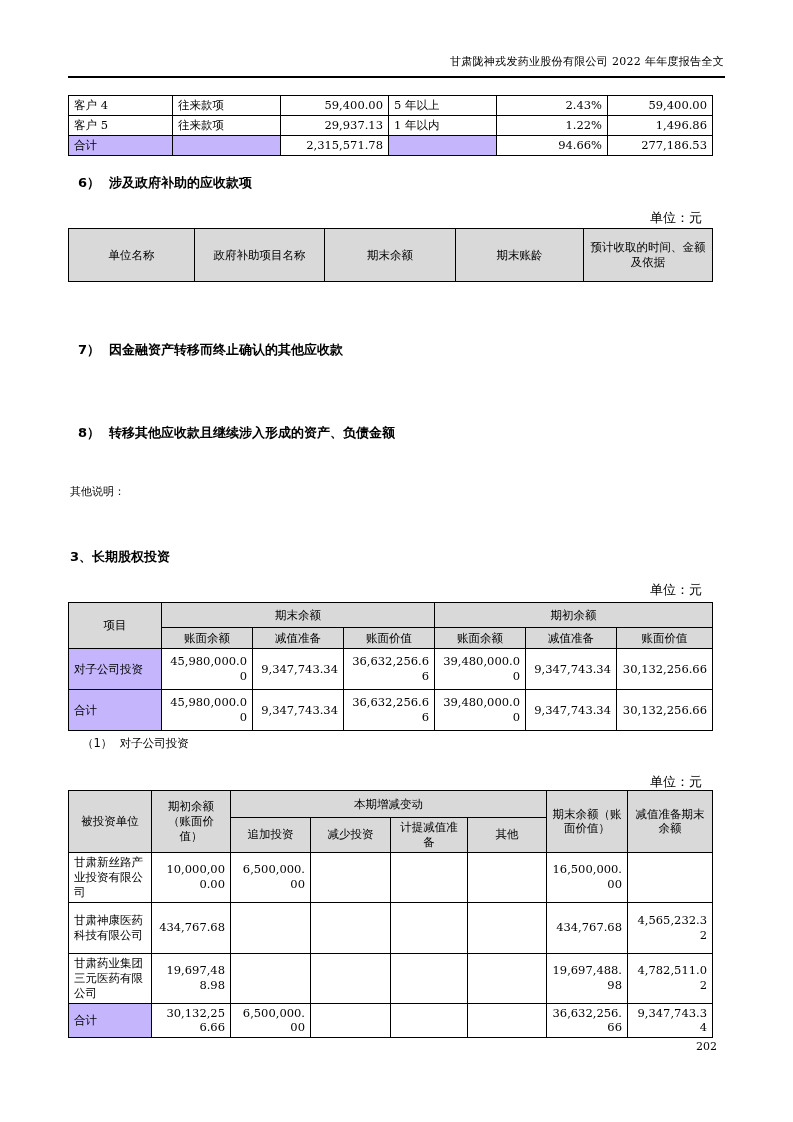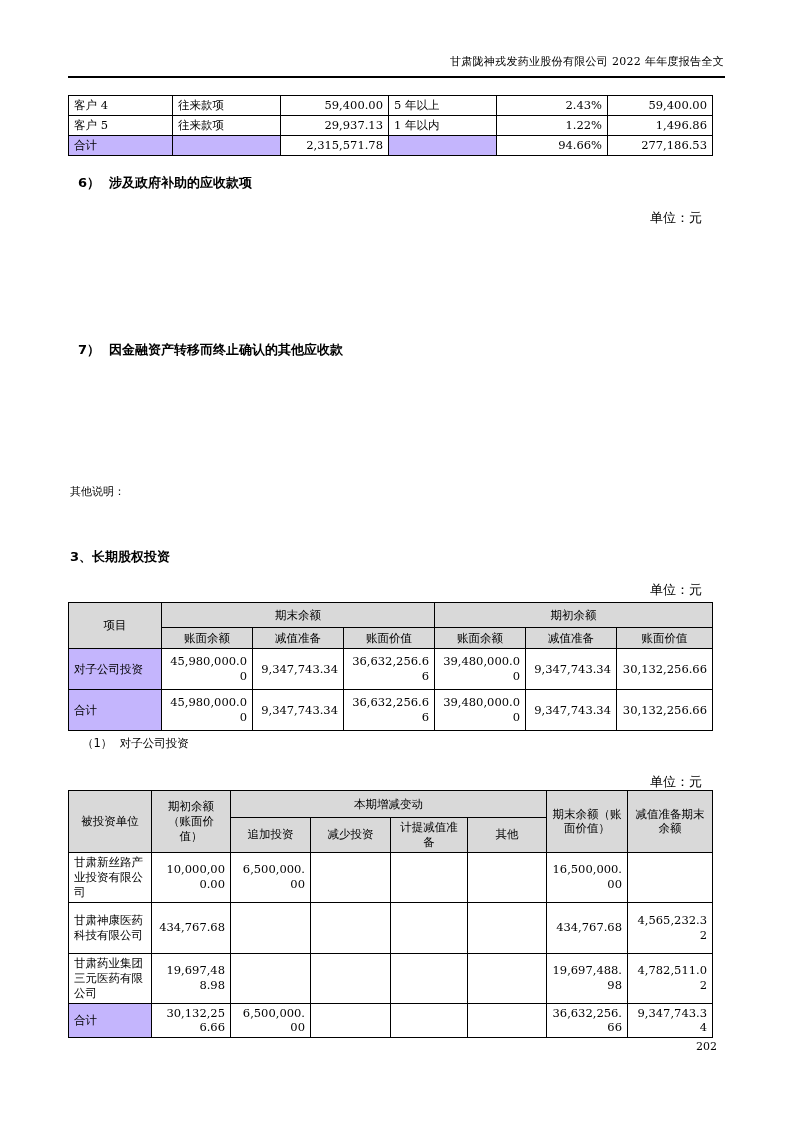--- a/index.html
+++ b/index.html
@@ -118,22 +118,41 @@
         <td class="txt gray"></td>
         <td class="num">94.66%</td>
         <td class="num">277,186.53</td>
       </tr>
     </tbody>
   </table>
 
   <div class="sec-heading h6">6）  涉及政府补助的应收款项</div>
   <div class="unit-label u1">单位：元</div>
 
+  <table class="tbl t2">
+    <colgroup>
+      <col style="width:126px">
+        <col style="width:130px">
+        <col style="width:131px">
+      <col style="width:128px">
+        <col style="width:129px">
+    </colgroup>
+    <tbody>
+      <tr>
+        <th>单位名称</th>
+        <th>政府补助项目名称</th>
+        <th>期末余额</th>
+        <th>期末账龄</th>
+        <th>预计收取的时间、金额及依据</th>
+      </tr>
+    </tbody>
+  </table>
 
   <div class="sec-heading h7">7）  因金融资产转移而终止确认的其他应收款</div>
+  <div class="sec-heading h8">8）  转移其他应收款且继续涉入形成的资产、负债金额</div>
   <div class="other-note">其他说明：</div>
 
   <div class="h3big">3、长期股权投资</div>
   <div class="unit-label u2">单位：元</div>
 
   <table class="tbl t3">
     <colgroup>
       <col style="width:93px">
         <col style="width:91px">
         <col style="width:91px">

